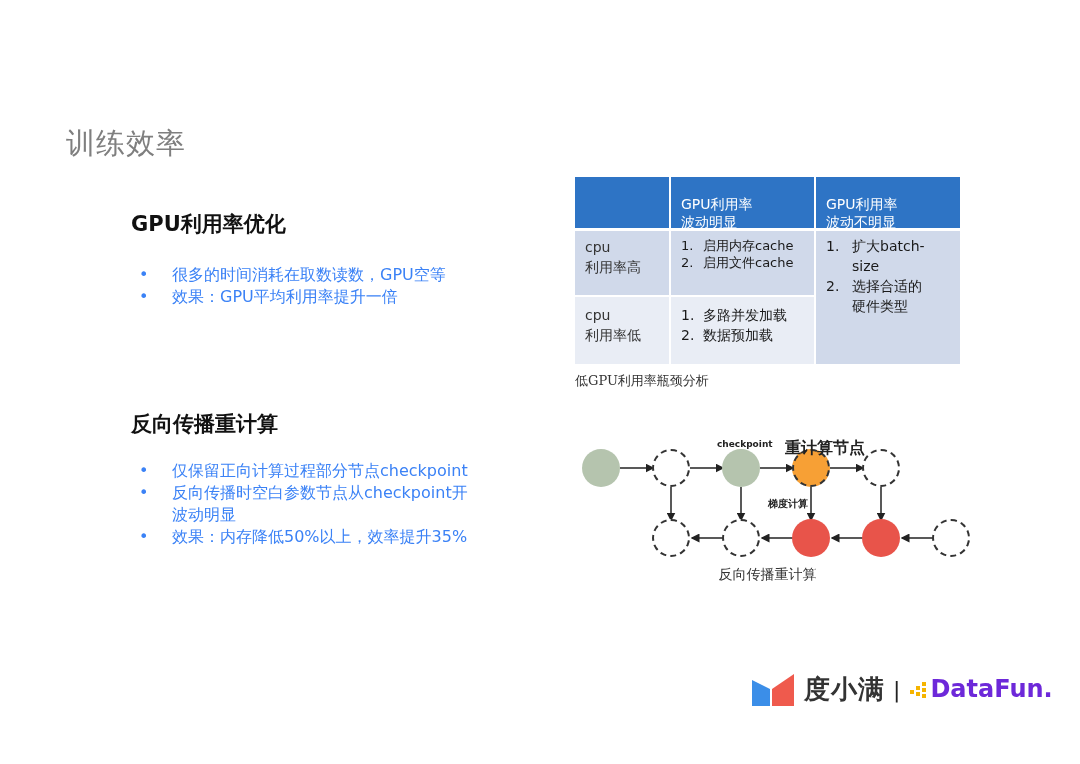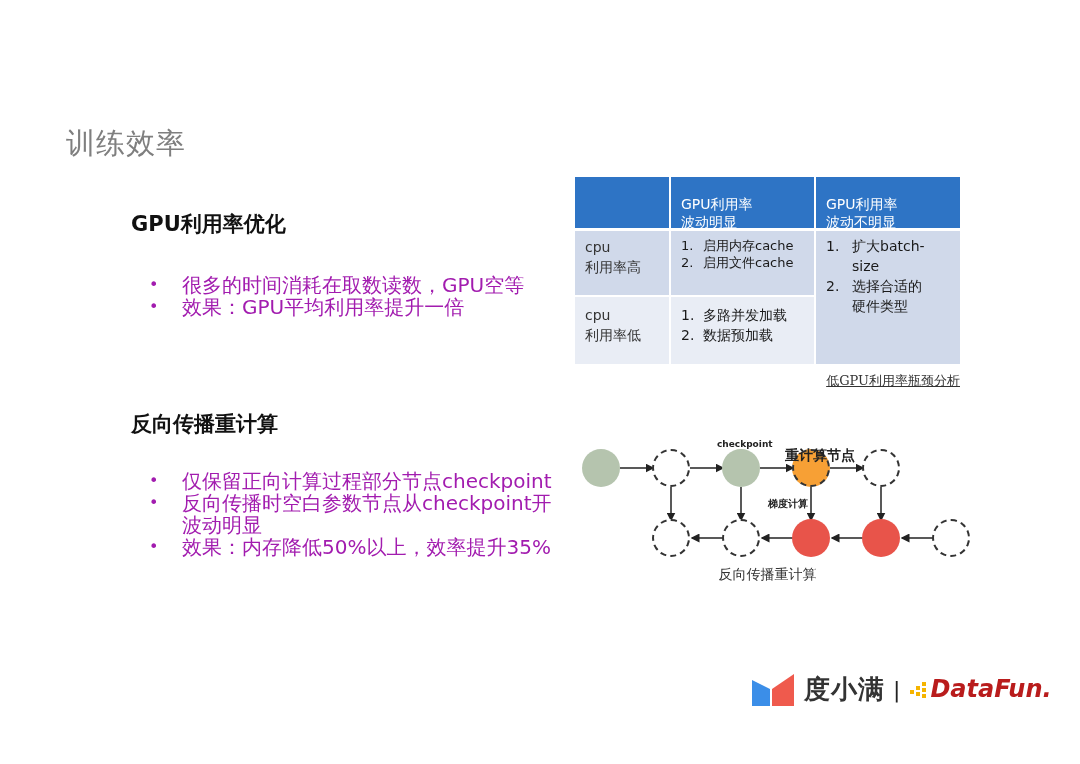--- a/index.html
+++ b/index.html
@@ -1,21 +1,21 @@
 <!DOCTYPE html>
 <html><head>
 <meta charset="utf-8">
 <style>
   html, body { margin:0; padding:0; }
   body { width:1080px; height:764px; background:#ffffff; position:relative; overflow:hidden;
          font-family:"DejaVu Sans","Liberation Sans",sans-serif; color:#1a1a1a; }
   .abs { position:absolute; }
   .slide-title { left:66px; top:124px; font-size:29px; color:#7f7f7f; letter-spacing:1px; }
   .sec-title { font-size:21px; font-weight:bold; color:#111; }
-  .bullets { margin:18px; padding:0; list-style:none; font-size:20px; line-height:22px; color:#a21caf; }
+  .bullets { margin:8px; padding:0; list-style:none; font-size:16px; line-height:22px; color:#3b82f6; }
   .bullets li { position:relative; padding-left:33px; }
   .bullets li::before { content:"•"; position:absolute; left:0; top:0; font-size:16px; }
   .tbl-grid { position:absolute; left:575px; top:177px; width:385px; height:188px; }
   .cell { position:absolute; box-sizing:border-box; font-size:13px; line-height:17px; }
   .hcell { background:#2e74c5; color:#fff; font-size:14px; line-height:18px; padding:18px 0 0 10px; }
   .rh { background:#d0d9ea; padding:6px 17px 0 10px; color:#333; font-size:14px; line-height:20px; }
   .c1 { background:#d0d9ea; }
   .c2 { background:#e9edf5; }
   .ol { margin:0; padding:0; list-style:none; }
   .ol li { display:flex; }
@@ -23,21 +23,21 @@
   .caption { font-family:"DejaVu Serif","Liberation Serif",serif; font-size:13px; color:#333; }
 
   .node { position:absolute; width:38px; height:38px; border-radius:50%; box-sizing:border-box; }
   .dashed { border:2px dashed #333; background:#fff; }
   .green { background:#b5c4ae; }
   .orange { background:#f7a035; border:2px dashed #333; }
   .red { background:#e8544a; }
   .lbl { position:absolute; font-size:9px; font-weight:bold; color:#222; white-space:nowrap; }
 
   .logo-text { font-size:26px; font-weight:bold; color:#333; letter-spacing:1px; }
-  .datafun { font-size:24px; font-weight:bold; font-style:italic; color:#b91c1c; }
+  .datafun { font-size:24px; font-weight:bold; color:#6d28d9; }
 </style>
 </head>
 <body>
 
 <div class="abs slide-title">训练效率</div>
 
 <div class="abs sec-title" style="left:131px;top:210px;">GPU利用率优化</div>
 <ul class="abs bullets" style="left:131px;top:256px;width:420px;">
   <li>很多的时间消耗在取数读数，GPU空等</li>
   <li>效果：GPU平均利用率提升一倍</li>
@@ -102,21 +102,21 @@
           <span class="n" style="width:26px">1.</span>
           <span><span>扩大batch-</span><br><span>size</span></span>
         </li>
       <li>
           <span class="n" style="width:26px">2.</span>
           <span><span>选择合适的</span><br><span>硬件类型</span></span>
         </li>
     </ul>
   </div>
 </div>
-<div class="abs caption" style="left:575px;top:372px;width:385px;text-align:right;text-decoration:underline;">低GPU利用率瓶颈分析</div>
+<div class="abs caption" style="left:575px;top:372px;width:385px;text-align:left;">低GPU利用率瓶颈分析</div>
 
 <div class="abs" style="left:575px;top:430px;width:400px;height:135px;">
   <svg width="400" height="135" style="position:absolute;left:0;top:0;">
     <defs>
       <marker id="ah" markerWidth="6" markerHeight="6" refX="5" refY="3" orient="auto">
         <path d="M0,0 L6,3 L0,6 z" fill="#222"></path>
       </marker>
     </defs>
     <g stroke="#222" stroke-width="1.5" fill="none">
 
@@ -143,21 +143,21 @@
   <div class="node orange" style="left:217px;top:19px;"></div>
   <div class="node dashed" style="left:287px;top:19px;"></div>
 
   <div class="node dashed" style="left:77px;top:89px;"></div>
   <div class="node dashed" style="left:147px;top:89px;"></div>
   <div class="node red" style="left:217px;top:89px;"></div>
   <div class="node red" style="left:287px;top:89px;"></div>
   <div class="node dashed" style="left:357px;top:89px;"></div>
 
   <div class="lbl" style="left:142px;top:9px;">checkpoint</div>
-  <div class="lbl" style="left:210px;top:8px;font-size:14px;margin-top:9px;">重计算节点</div>
+  <div class="lbl" style="left:210px;top:8px;font-size:16px;">重计算节点</div>
   <div class="lbl" style="left:193px;top:67px;font-size:10px;">梯度计算</div>
 </div>
 <div class="abs caption" style="left:575px;top:566px;width:385px;text-align:center;font-size:14px;">反向传播重计算</div>
 
 <div class="abs" style="left:750px;top:627px;height:36px;display:flex;align-items:center;margin-top:44px;">
   <svg width="46" height="34">
     <path d="M2,8 L20,17 L20,34 L2,34 Z" fill="#3b8ee8"></path>
     <path d="M22,17 L44,2 L44,34 L22,34 Z" fill="#ef5a4d"></path>
   </svg>
   <span class="logo-text" style="margin-left:8px;">度小满</span>

